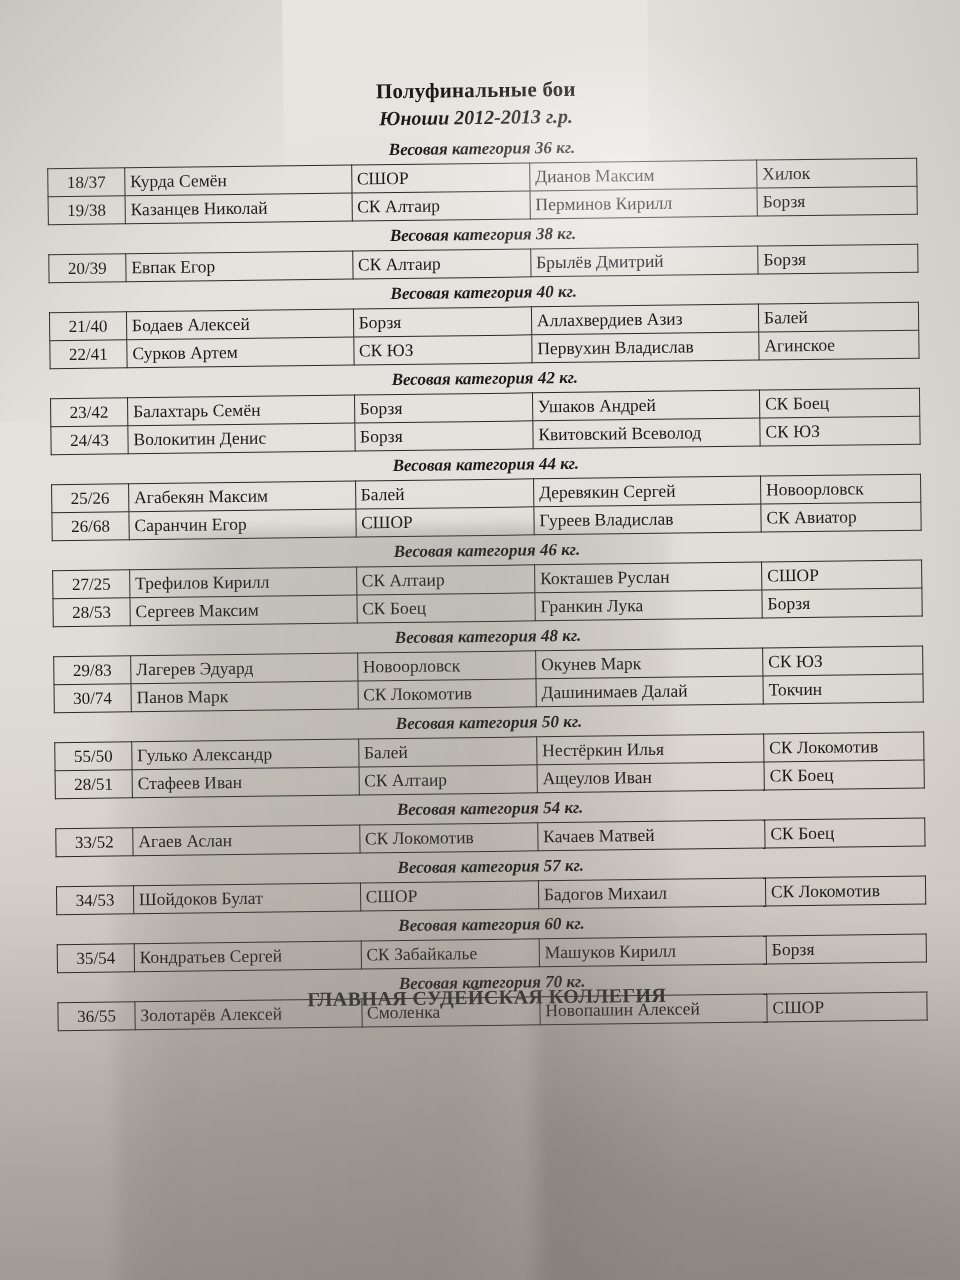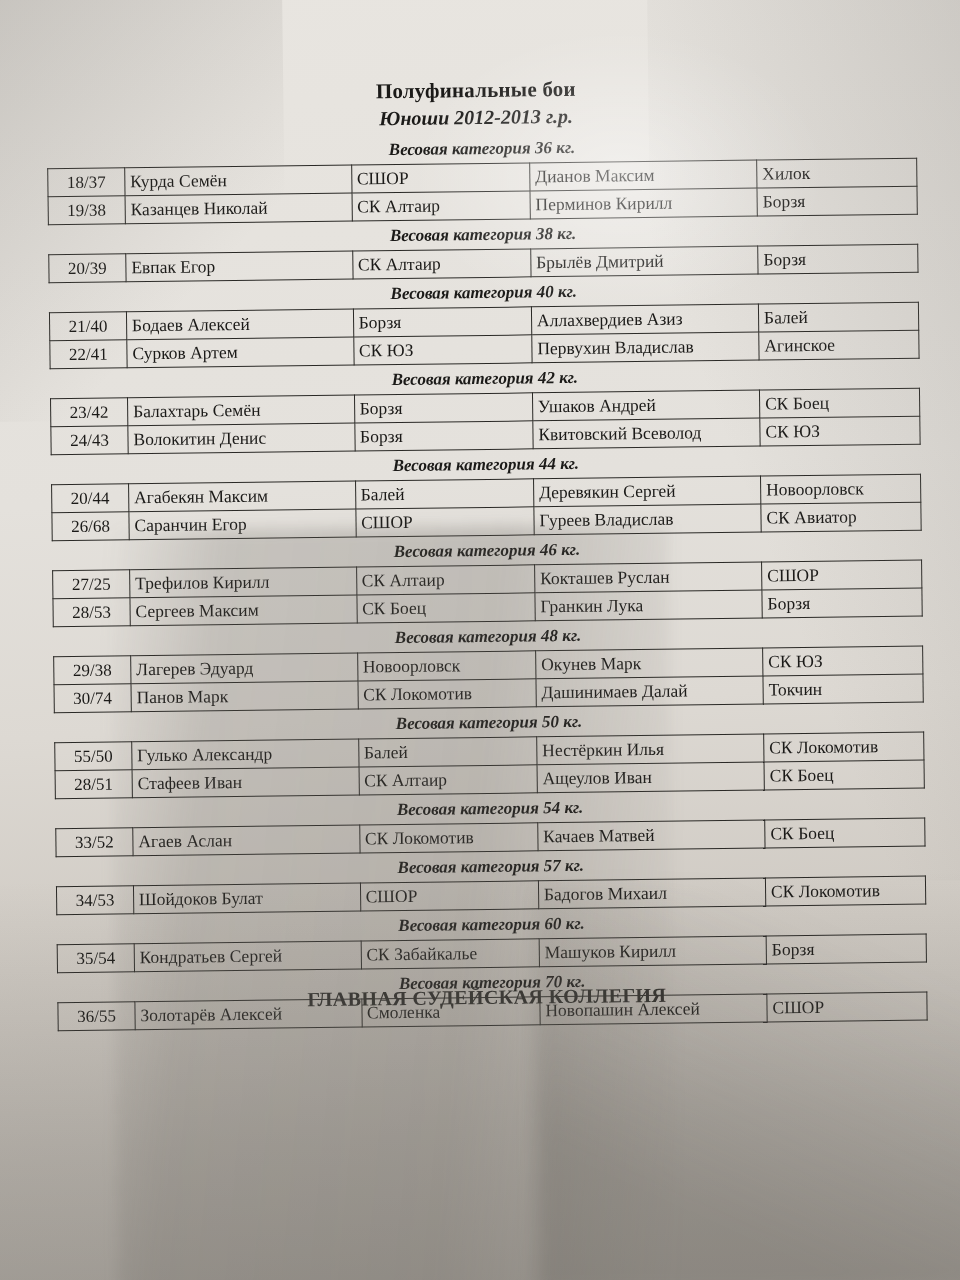--- a/index.html
+++ b/index.html
@@ -215,21 +215,21 @@
             <td class="num">24/43</td>
             <td class="red-name">Волокитин Денис</td>
             <td class="red-club">Борзя</td>
             <td class="blue-name">Квитовский Всеволод</td>
             <td class="blue-club">СК ЮЗ</td>
           </tr>
           <tr class="cat">
             <td colspan="5">Весовая категория 44  кг.</td>
           </tr>
           <tr class="bout">
-            <td class="num">20/44</td>
+            <td class="num">25/26</td>
             <td class="red-name">Агабекян Максим</td>
             <td class="red-club">Балей</td>
             <td class="blue-name">Деревякин Сергей</td>
             <td class="blue-club">Новоорловск</td>
           </tr>
           <tr class="bout">
             <td class="num">26/68</td>
             <td class="red-name">Саранчин Егор</td>
             <td class="red-club">СШОР</td>
             <td class="blue-name">Гуреев Владислав</td>
@@ -249,21 +249,21 @@
             <td class="num">28/53</td>
             <td class="red-name">Сергеев Максим</td>
             <td class="red-club">СК Боец</td>
             <td class="blue-name">Гранкин Лука</td>
             <td class="blue-club">Борзя</td>
           </tr>
           <tr class="cat">
             <td colspan="5">Весовая категория 48  кг.</td>
           </tr>
           <tr class="bout">
-            <td class="num">29/38</td>
+            <td class="num">29/83</td>
             <td class="red-name">Лагерев Эдуард</td>
             <td class="red-club">Новоорловск</td>
             <td class="blue-name">Окунев Марк</td>
             <td class="blue-club">СК ЮЗ</td>
           </tr>
           <tr class="bout">
             <td class="num">30/74</td>
             <td class="red-name">Панов Марк</td>
             <td class="red-club">СК Локомотив</td>
             <td class="blue-name">Дашинимаев Далай</td>

